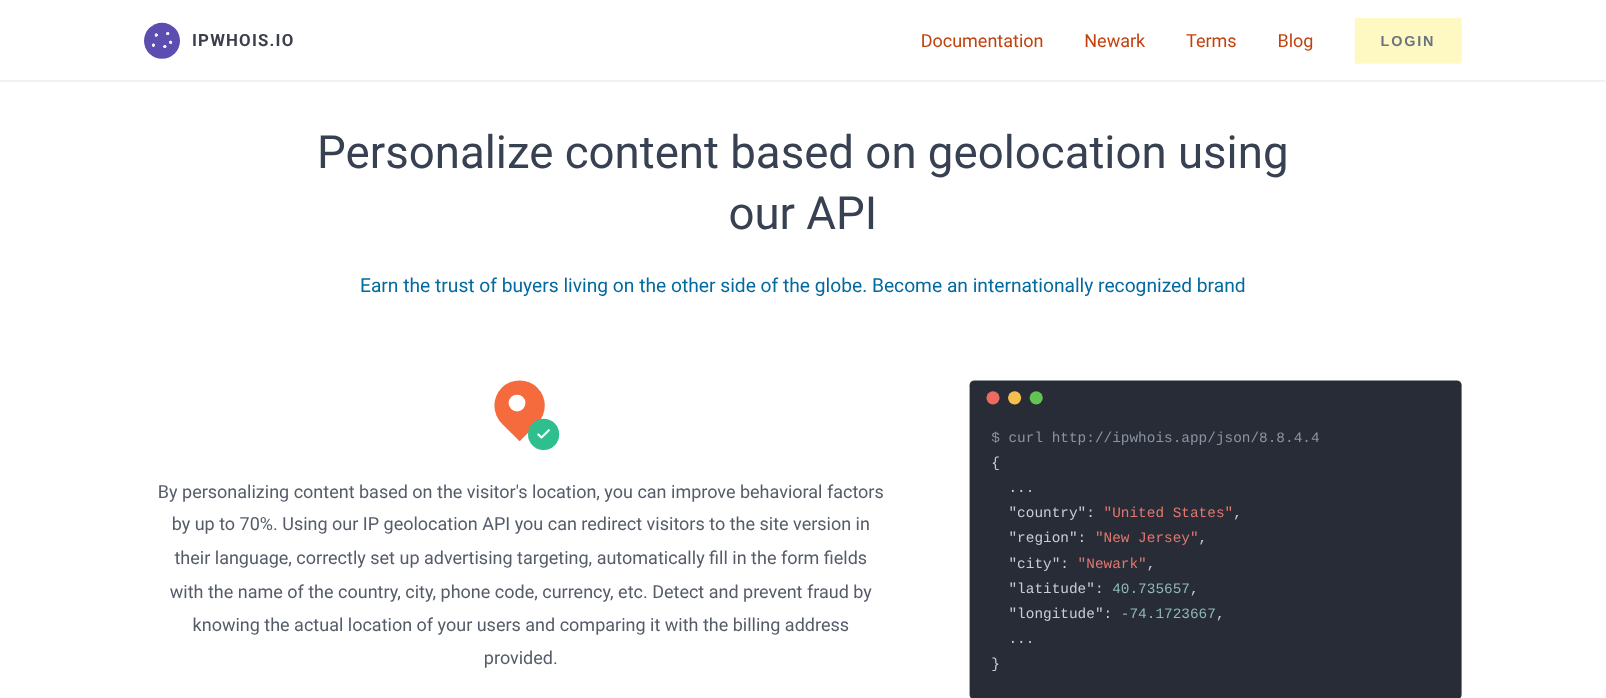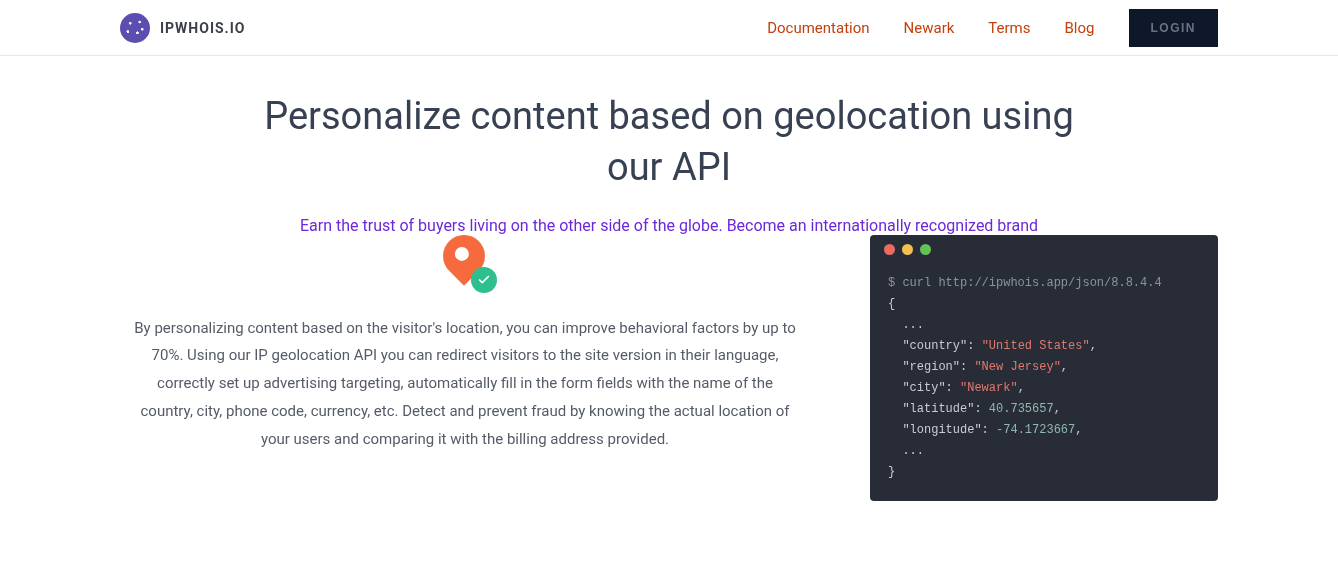--- a/index.html
+++ b/index.html
@@ -3,21 +3,21 @@
 <meta charset="utf-8">
 <style>
   * { margin: 0; padding: 0; box-sizing: border-box; }
   body {
     font-family: -apple-system, BlinkMacSystemFont, "Segoe UI", Roboto, "Helvetica Neue", Arial, sans-serif;
     background: #fff;
     color: #3b4252;
     width: 1338px;
   }
   header {
-    height: 56px;
+    height: 68px;
     border-bottom: 1px solid #e6e8eb;
     display: flex;
     align-items: center;
     padding: 0 120px;
     justify-content: space-between;
   }
   .logo-wrap {
     display: flex;
     align-items: center;
     gap: 10px;
@@ -49,21 +49,21 @@
     letter-spacing: 1px;
     color: #3b3f49;
   }
   nav { display: flex; align-items: center; gap: 34px; }
   nav a {
     color: #c2410c;
     text-decoration: none;
     font-size: 15px;
   }
   .login-btn {
-    background: #0f172a;
+    background: #fef9c3;
     color: #6b7280;
     font-size: 12px;
     letter-spacing: 1.5px;
     font-weight: 600;
     padding: 12px 22px;
     border: none;
     cursor: pointer;
   }
   main { padding: 34px 120px 40px; }
   .hero-title {
@@ -71,21 +71,22 @@
     font-size: 38px;
     font-weight: 400;
     color: #384152;
     line-height: 1.35;
     margin: 1px auto 22px;
     max-width: 820px;
   }
   .hero-sub {
     text-align: center;
     font-size: 16px;
-    color: #6d28d9;
+    color: #0369a1;
+    margin-bottom: 70px;
   }
   .cols {
     display: flex;
     gap: 60px;
     align-items: flex-start;
   }
   .col-left {
     flex: 1;
     text-align: center;
     padding: 0 10px;
@@ -134,21 +135,21 @@
     font-size: 24px;
     font-weight: 400;
     color: #3b4252;
     margin-bottom: 22px;
   }
   .feature-desc {
     font-size: 15px;
     color: #555c68;
     line-height: 1.85;
   }
-  .col-right { width: 348px; }
+  .col-right { width: 410px; }
   .terminal {
     background: #282c36;
     border-radius: 4px;
     overflow: hidden;
     font-family: "SFMono-Regular", Consolas, "Liberation Mono", Menlo, monospace;
     font-size: 12px;
     color: #c8cdd4;
   }
   .term-bar {
     height: 30px;

